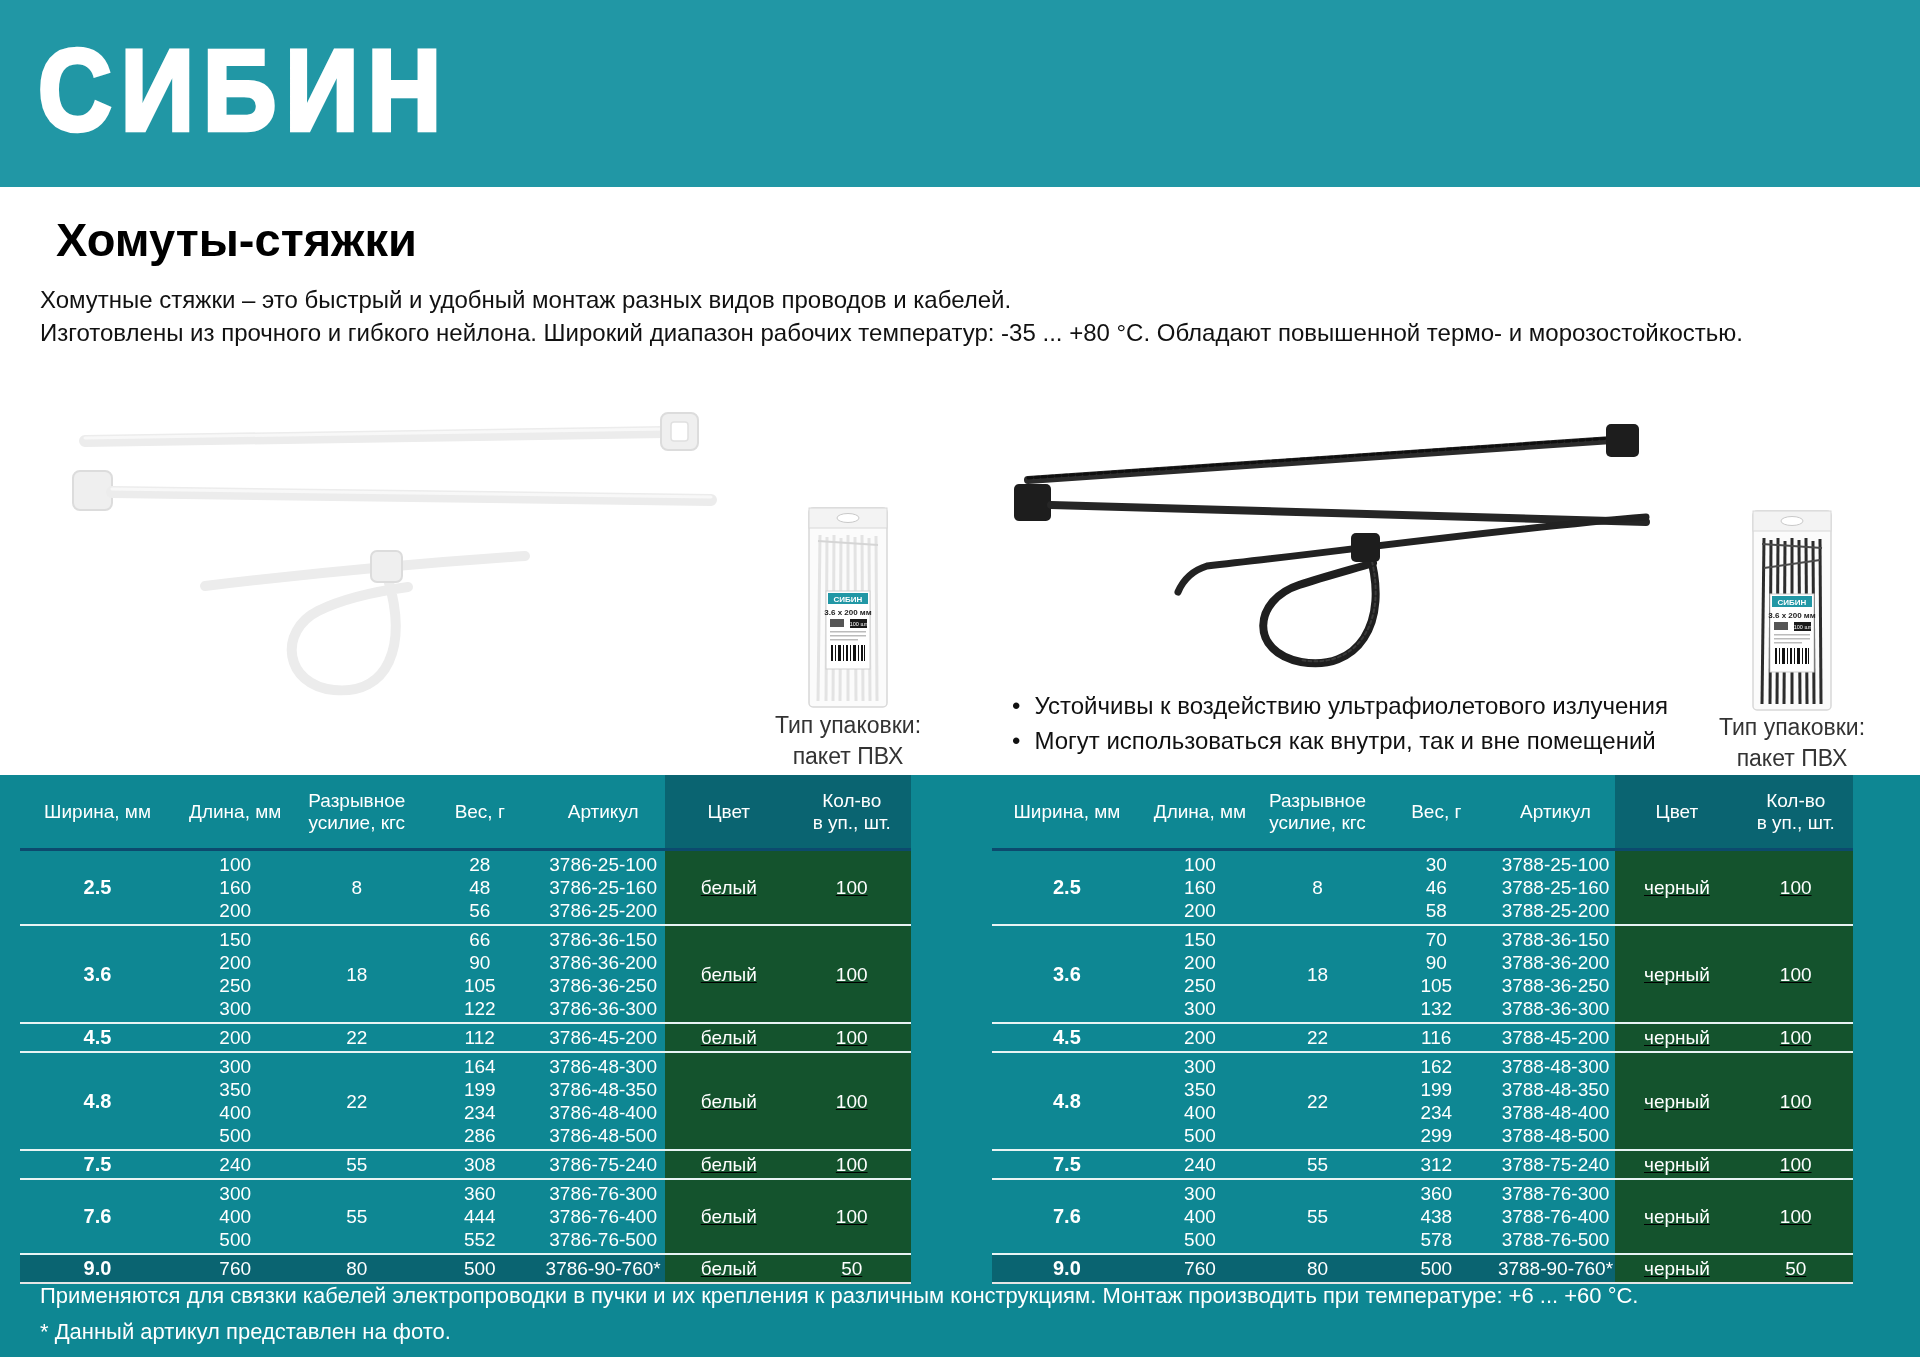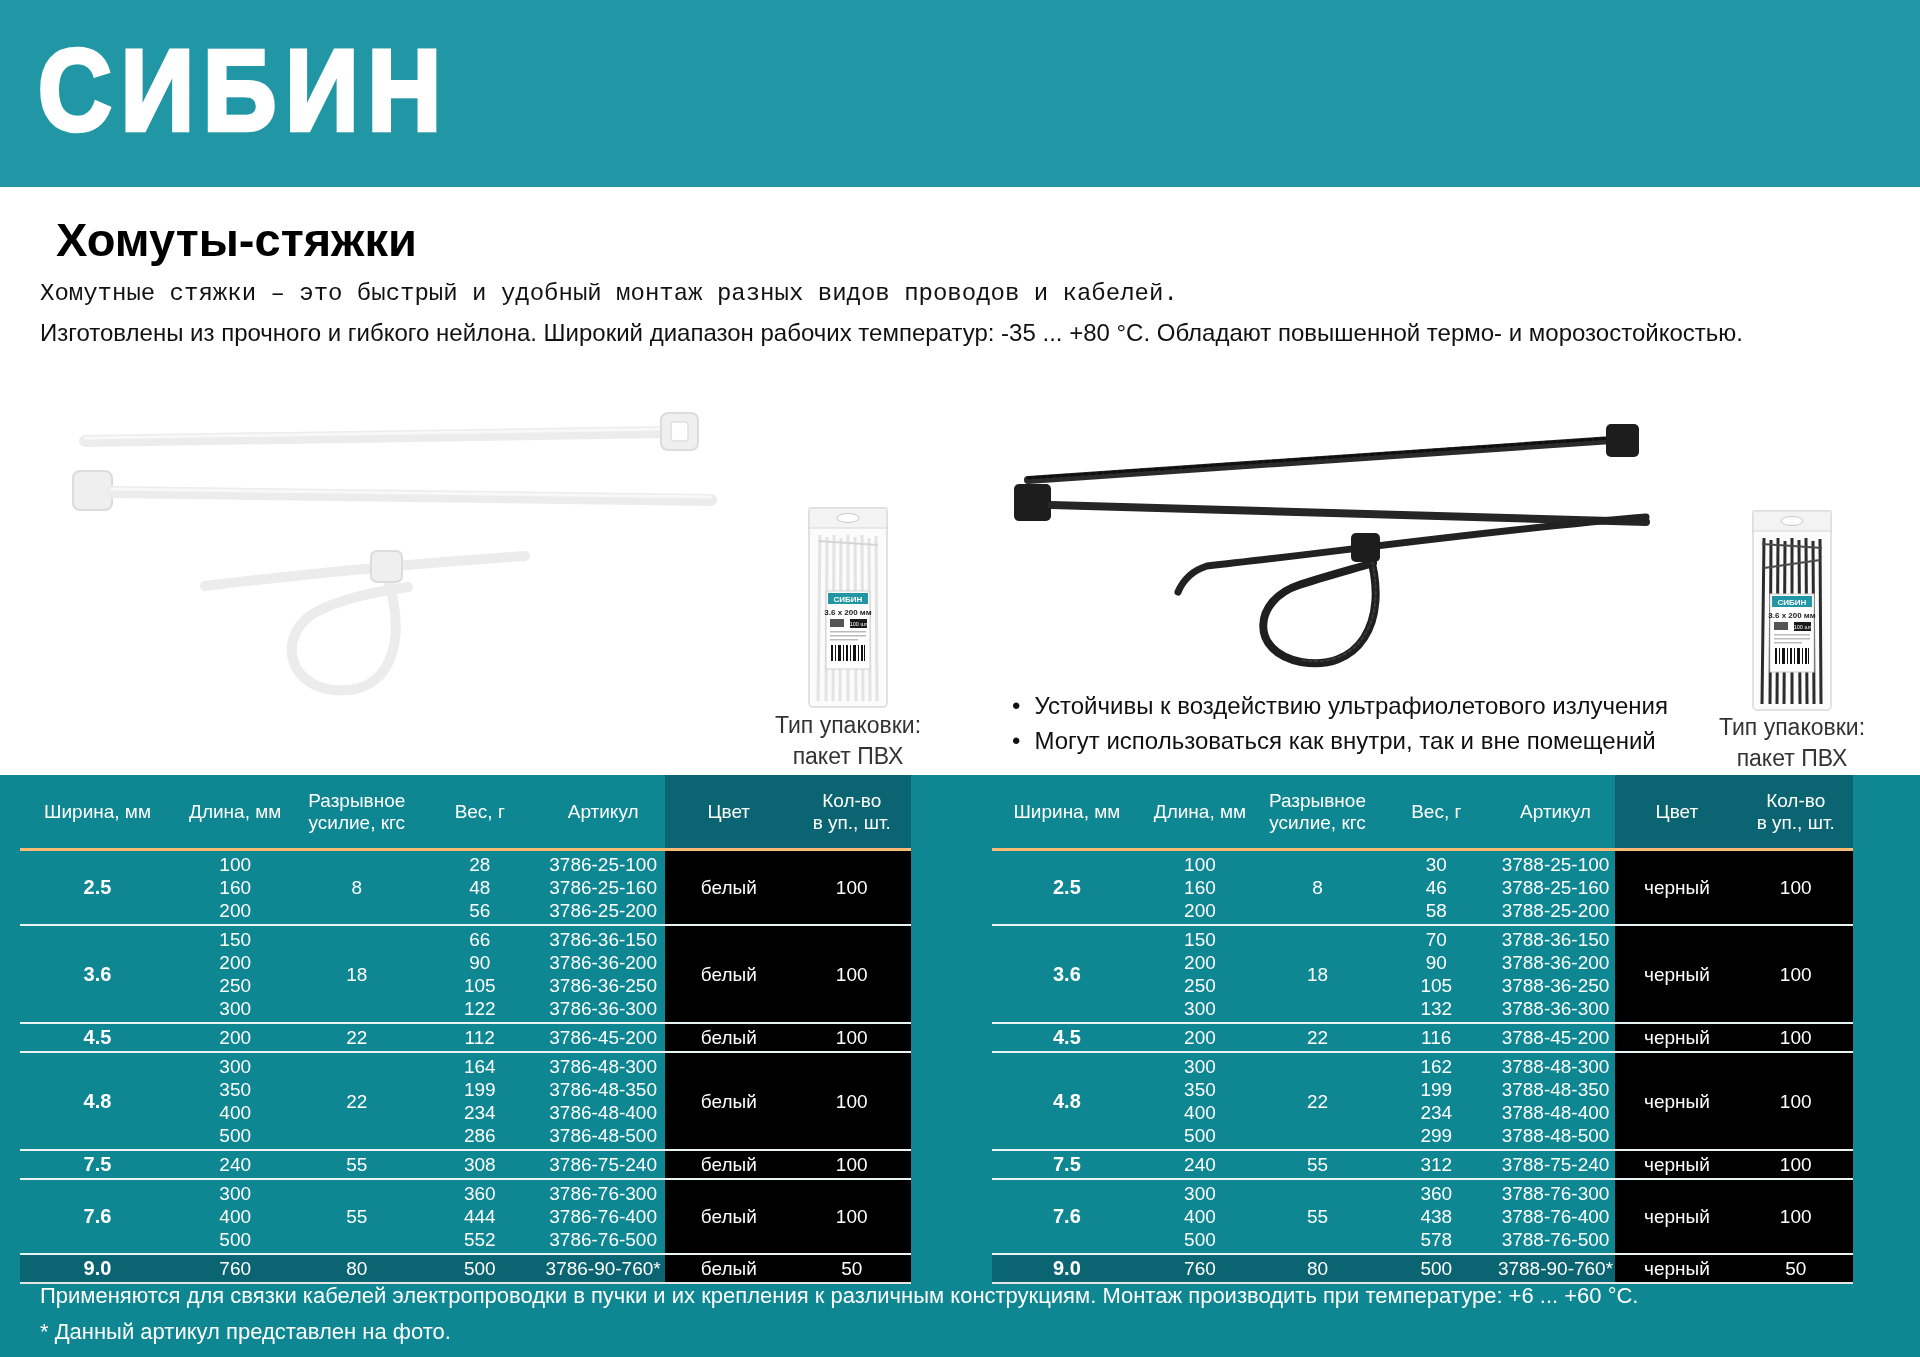--- a/index.html
+++ b/index.html
@@ -7,51 +7,51 @@
         font-family:"Liberation Sans",sans-serif;overflow:hidden;}
 
   
   .banner{position:absolute;left:0;top:0;width:1920px;height:187px;background:#2197a5;}
   .logo{position:absolute;left:38px;top:26px;color:#fff;font-size:102px;font-weight:700;
         letter-spacing:9px;-webkit-text-stroke:4px #ffffff;transform:scaleY(1.12);transform-origin:top left;}
 
   
   .title{position:absolute;left:40px;top:196px;margin:16px;font-size:47px;font-weight:700;color:#000;}
   .desc{position:absolute;left:40px;margin:0;font-size:24px;color:#111;white-space:nowrap;}
-  .desc1{top:280px;font-family:Liberation Mono, monospace;} .desc2{top:319px;}
+  .desc1{top:286px;} .desc2{top:319px;}
 
   
   .ties-svg{position:absolute;}
   .white-ties{left:55px;top:405px;width:680px;height:300px;}
   .black-ties{left:1000px;top:398px;width:660px;height:300px;}
 
   .pkg{position:absolute;width:84px;height:205px;}
   .pkg-white{left:806px;top:505px;} .pkg-black{left:1750px;top:508px;}
   .pkg-caption{position:absolute;width:190px;text-align:center;font-size:23px;color:#333;line-height:31px;}
   .cap-white{left:753px;top:710px;} .cap-black{left:1697px;top:712px;}
 
   .features{position:absolute;left:1012px;top:692px;margin:0;padding:0;list-style:none;}
   .features li{display:flex;align-items:baseline;font-size:24px;color:#111;margin-bottom:7px;}
   .features .dot{font-size:24px;margin-right:14px;}
 
   
   .spec{position:absolute;left:0;top:775px;width:1920px;height:582px;background:#0e8793;}
   .ties-table{position:absolute;top:0;--cols:17.4% 13.5% 13.8% 13.8% 13.9% 14.3% 13.3%;}
   .t-left{left:20px;width:891px;} .t-right{left:992px;width:861px;}
 
-  .thead{display:grid;grid-template-columns:var(--cols);height:73px;border-bottom:3px solid #fdba74;}
+  .thead{display:grid;grid-template-columns:var(--cols);height:73px;border-bottom:3px solid #0c4a6e;}
   .hcell{display:flex;flex-direction:column;justify-content:center;align-items:center;
          color:#fff;font-size:19px;line-height:22px;text-align:center;}
   .hcell.c5,.hcell.c6{background:#0a6471;}
 
   .tgroup{display:grid;grid-template-columns:var(--cols);}
   .tgroup + .tgroup{border-top:2px solid #e8f4f4;}
   .tgroup:last-child{border-bottom:2px solid #e5e5e5;}
   .cell{display:flex;flex-direction:column;justify-content:center;padding:2px 0;}
-  .cell.c5,.cell.c6{background:#000000;text-decoration:underline;}
+  .cell.c5,.cell.c6{background:#14532d;text-decoration:underline;}
   .tgroup.highlight{background:#0a6471;}
   .val{height:23px;line-height:23px;font-size:19px;color:#fff;text-align:center;}
   .c0 .val{font-weight:700;font-size:20px;}
 
   .footer-note{position:absolute;left:40px;margin:0;color:#ffffff;font-size:22px;white-space:nowrap;}
   .fn1{top:508px;} .fn2{top:544px;}
 </style>
 </head>
 <body>
 

